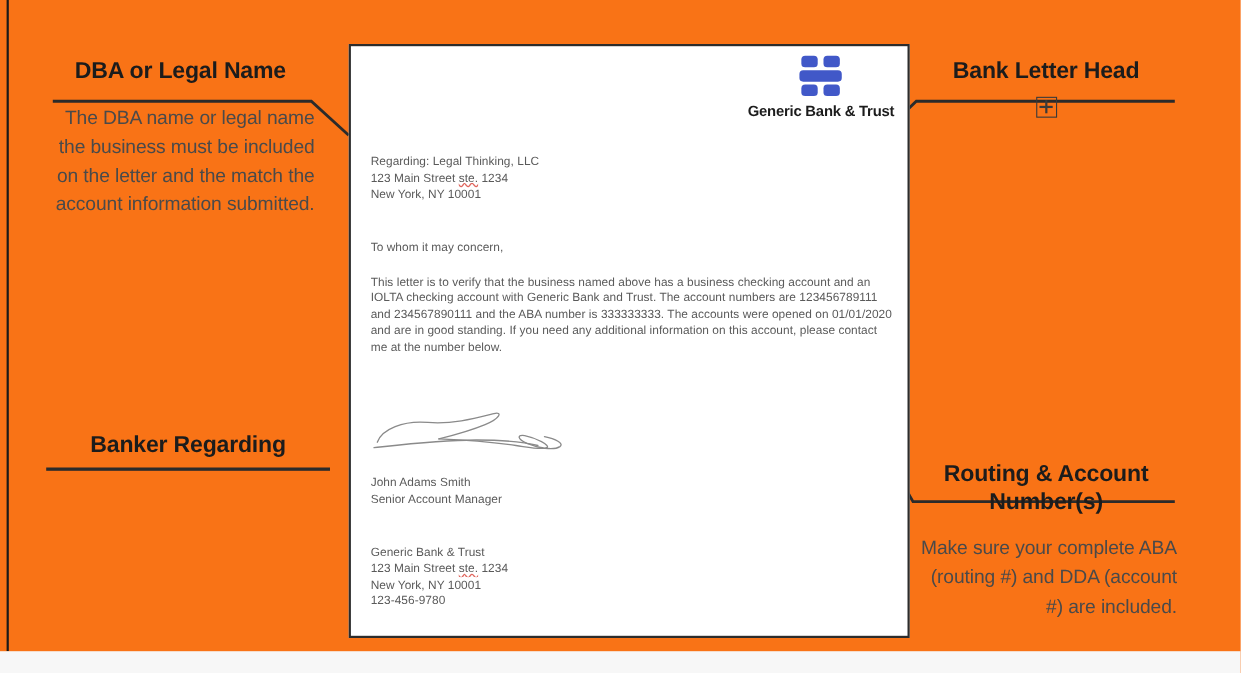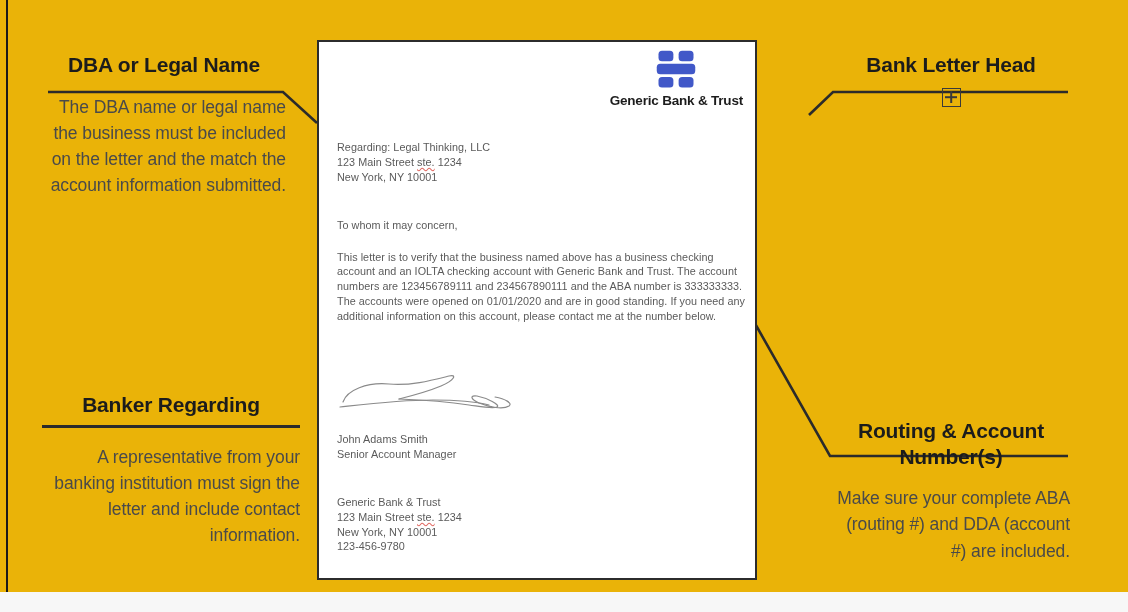--- a/index.html
+++ b/index.html
@@ -8,21 +8,21 @@
     background: #ffffff;
   }
   body {
     font-family: "Liberation Sans", sans-serif;
     -webkit-font-smoothing: antialiased;
   }
   #page {
     position: relative;
     width: 1128px;
     height: 612px;
-    background: #eab308;
+    background: #f97316;
     overflow: hidden;
   }
 
   
   .page-edge-left {
     position: absolute;
     left: 6px;
     top: 0;
     width: 2px;
     height: 592px;
@@ -91,21 +91,21 @@
     left: 0; top: 0;
     width: 1128px; height: 612px;
     pointer-events: none;
   }
 
   
   #letter {
     position: absolute;
     left: 317px;
     top: 40px;
-    width: 440px;
+    width: 510px;
     height: 540px;
     background: #ffffff;
     border: 2px solid #2c2c2c;
     box-sizing: border-box;
   }
   .letter-inner {
     position: relative;
     width: 100%;
     height: 100%;
     padding: 0 18px;
@@ -179,21 +179,20 @@
   </div>
 
   <div class="callout" id="callout-head">
     <div class="callout-title">Bank Letter Head</div>
     <div class="boxed-plus"></div>
   </div>
 
   <div class="callout" id="callout-banker">
     <div class="callout-title">Banker Regarding</div>
     <div class="callout-rule"></div>
-    <div class="callout-body">A representative from your banking institution must sign the letter and include contact information.</div>
   </div>
 
   <div class="callout" id="callout-routing">
     <div class="callout-title">Routing &amp; Account Number(s)</div>
     <div class="callout-body">Make sure your complete ABA (routing #) and DDA (account #) are included.</div>
   </div>
 
   <div id="letter">
     <div class="letter-inner">
 

